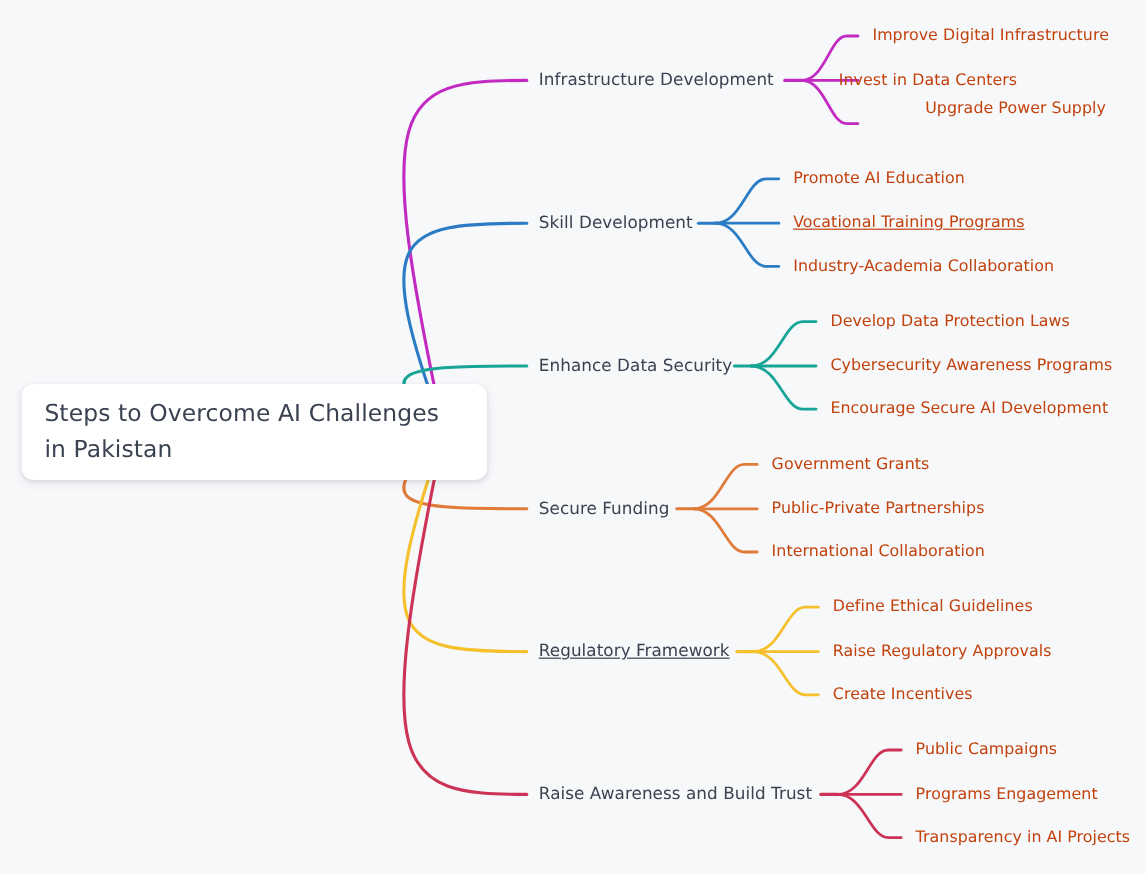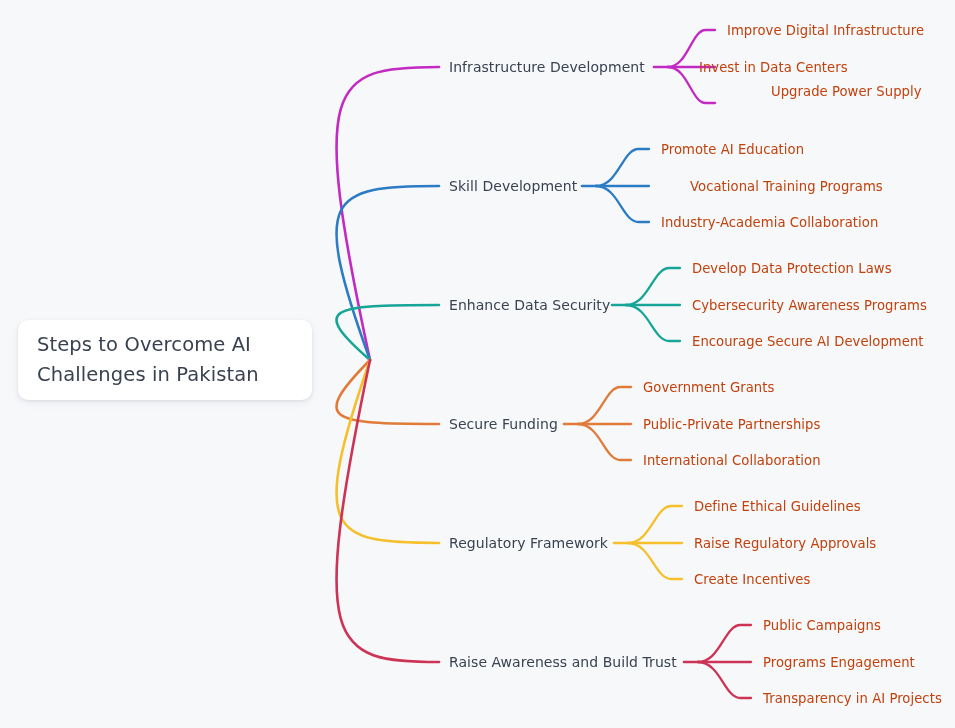--- a/index.html
+++ b/index.html
@@ -30,21 +30,21 @@
   }
   .edge-path {
     fill: none;
     stroke-linecap: round;
     stroke-linejoin: round;
   }
   .root-node {
     position: absolute;
     left: 18px;
     top: 320px;
-    width: 294px;
+    width: 388px;
     height: 80px;
     background: #ffffff;
     border-radius: 10px;
     box-shadow: 0 1px 3px rgba(30,40,60,0.10), 0 3px 10px rgba(30,40,60,0.06);
     box-sizing: border-box;
     display: flex;
     align-items: center;
     z-index: 5;
   }
   .root-label {
@@ -119,31 +119,31 @@
     <div class="root-label">Steps to Overcome AI Challenges in Pakistan</div>
   </div>
 
   <div id="label-layer">
       <div class="branch-label" style="left: 449px; top: 67px;">Infrastructure Development</div>
       <div class="leaf-label" style="left: 727px; top: 30px;">Improve Digital Infrastructure</div>
       <div class="leaf-label" style="left: 699px; top: 67px;">Invest in Data Centers</div>
       <div class="leaf-label" style="left: 727px; top: 91px; margin-left: 44px;">Upgrade Power Supply</div>
       <div class="branch-label" style="left: 449px; top: 186px;">Skill Development</div>
       <div class="leaf-label" style="left: 661px; top: 149px;">Promote AI Education</div>
-      <div class="leaf-label" style="left: 690px; top: 186px;">Vocational Training Programs</div>
+      <div class="leaf-label" style="left: 661px; top: 186px; text-decoration: underline;">Vocational Training Programs</div>
       <div class="leaf-label" style="left: 661px; top: 222px;">Industry-Academia Collaboration</div>
       <div class="branch-label" style="left: 449px; top: 305px;">Enhance Data Security</div>
       <div class="leaf-label" style="left: 692px; top: 268px;">Develop Data Protection Laws</div>
       <div class="leaf-label" style="left: 692px; top: 305px;">Cybersecurity Awareness Programs</div>
       <div class="leaf-label" style="left: 692px; top: 341px;">Encourage Secure AI Development</div>
       <div class="branch-label" style="left: 449px; top: 424px;">Secure Funding</div>
       <div class="leaf-label" style="left: 643px; top: 387px;">Government Grants</div>
       <div class="leaf-label" style="left: 643px; top: 424px;">Public-Private Partnerships</div>
       <div class="leaf-label" style="left: 643px; top: 460px;">International Collaboration</div>
-      <div class="branch-label" style="left: 449px; top: 543px;">Regulatory Framework</div>
+      <div class="branch-label" style="left: 449px; top: 543px; text-decoration: underline;">Regulatory Framework</div>
       <div class="leaf-label" style="left: 694px; top: 506px;">Define Ethical Guidelines</div>
       <div class="leaf-label" style="left: 694px; top: 543px;">Raise Regulatory Approvals</div>
       <div class="leaf-label" style="left: 694px; top: 579px;">Create Incentives</div>
       <div class="branch-label" style="left: 449px; top: 662px;">Raise Awareness and Build Trust</div>
       <div class="leaf-label" style="left: 763px; top: 625px;">Public Campaigns</div>
       <div class="leaf-label" style="left: 763px; top: 662px;">Programs Engagement</div>
       <div class="leaf-label" style="left: 763px; top: 698px;">Transparency in AI Projects</div>
     </div>
 
 </div>

